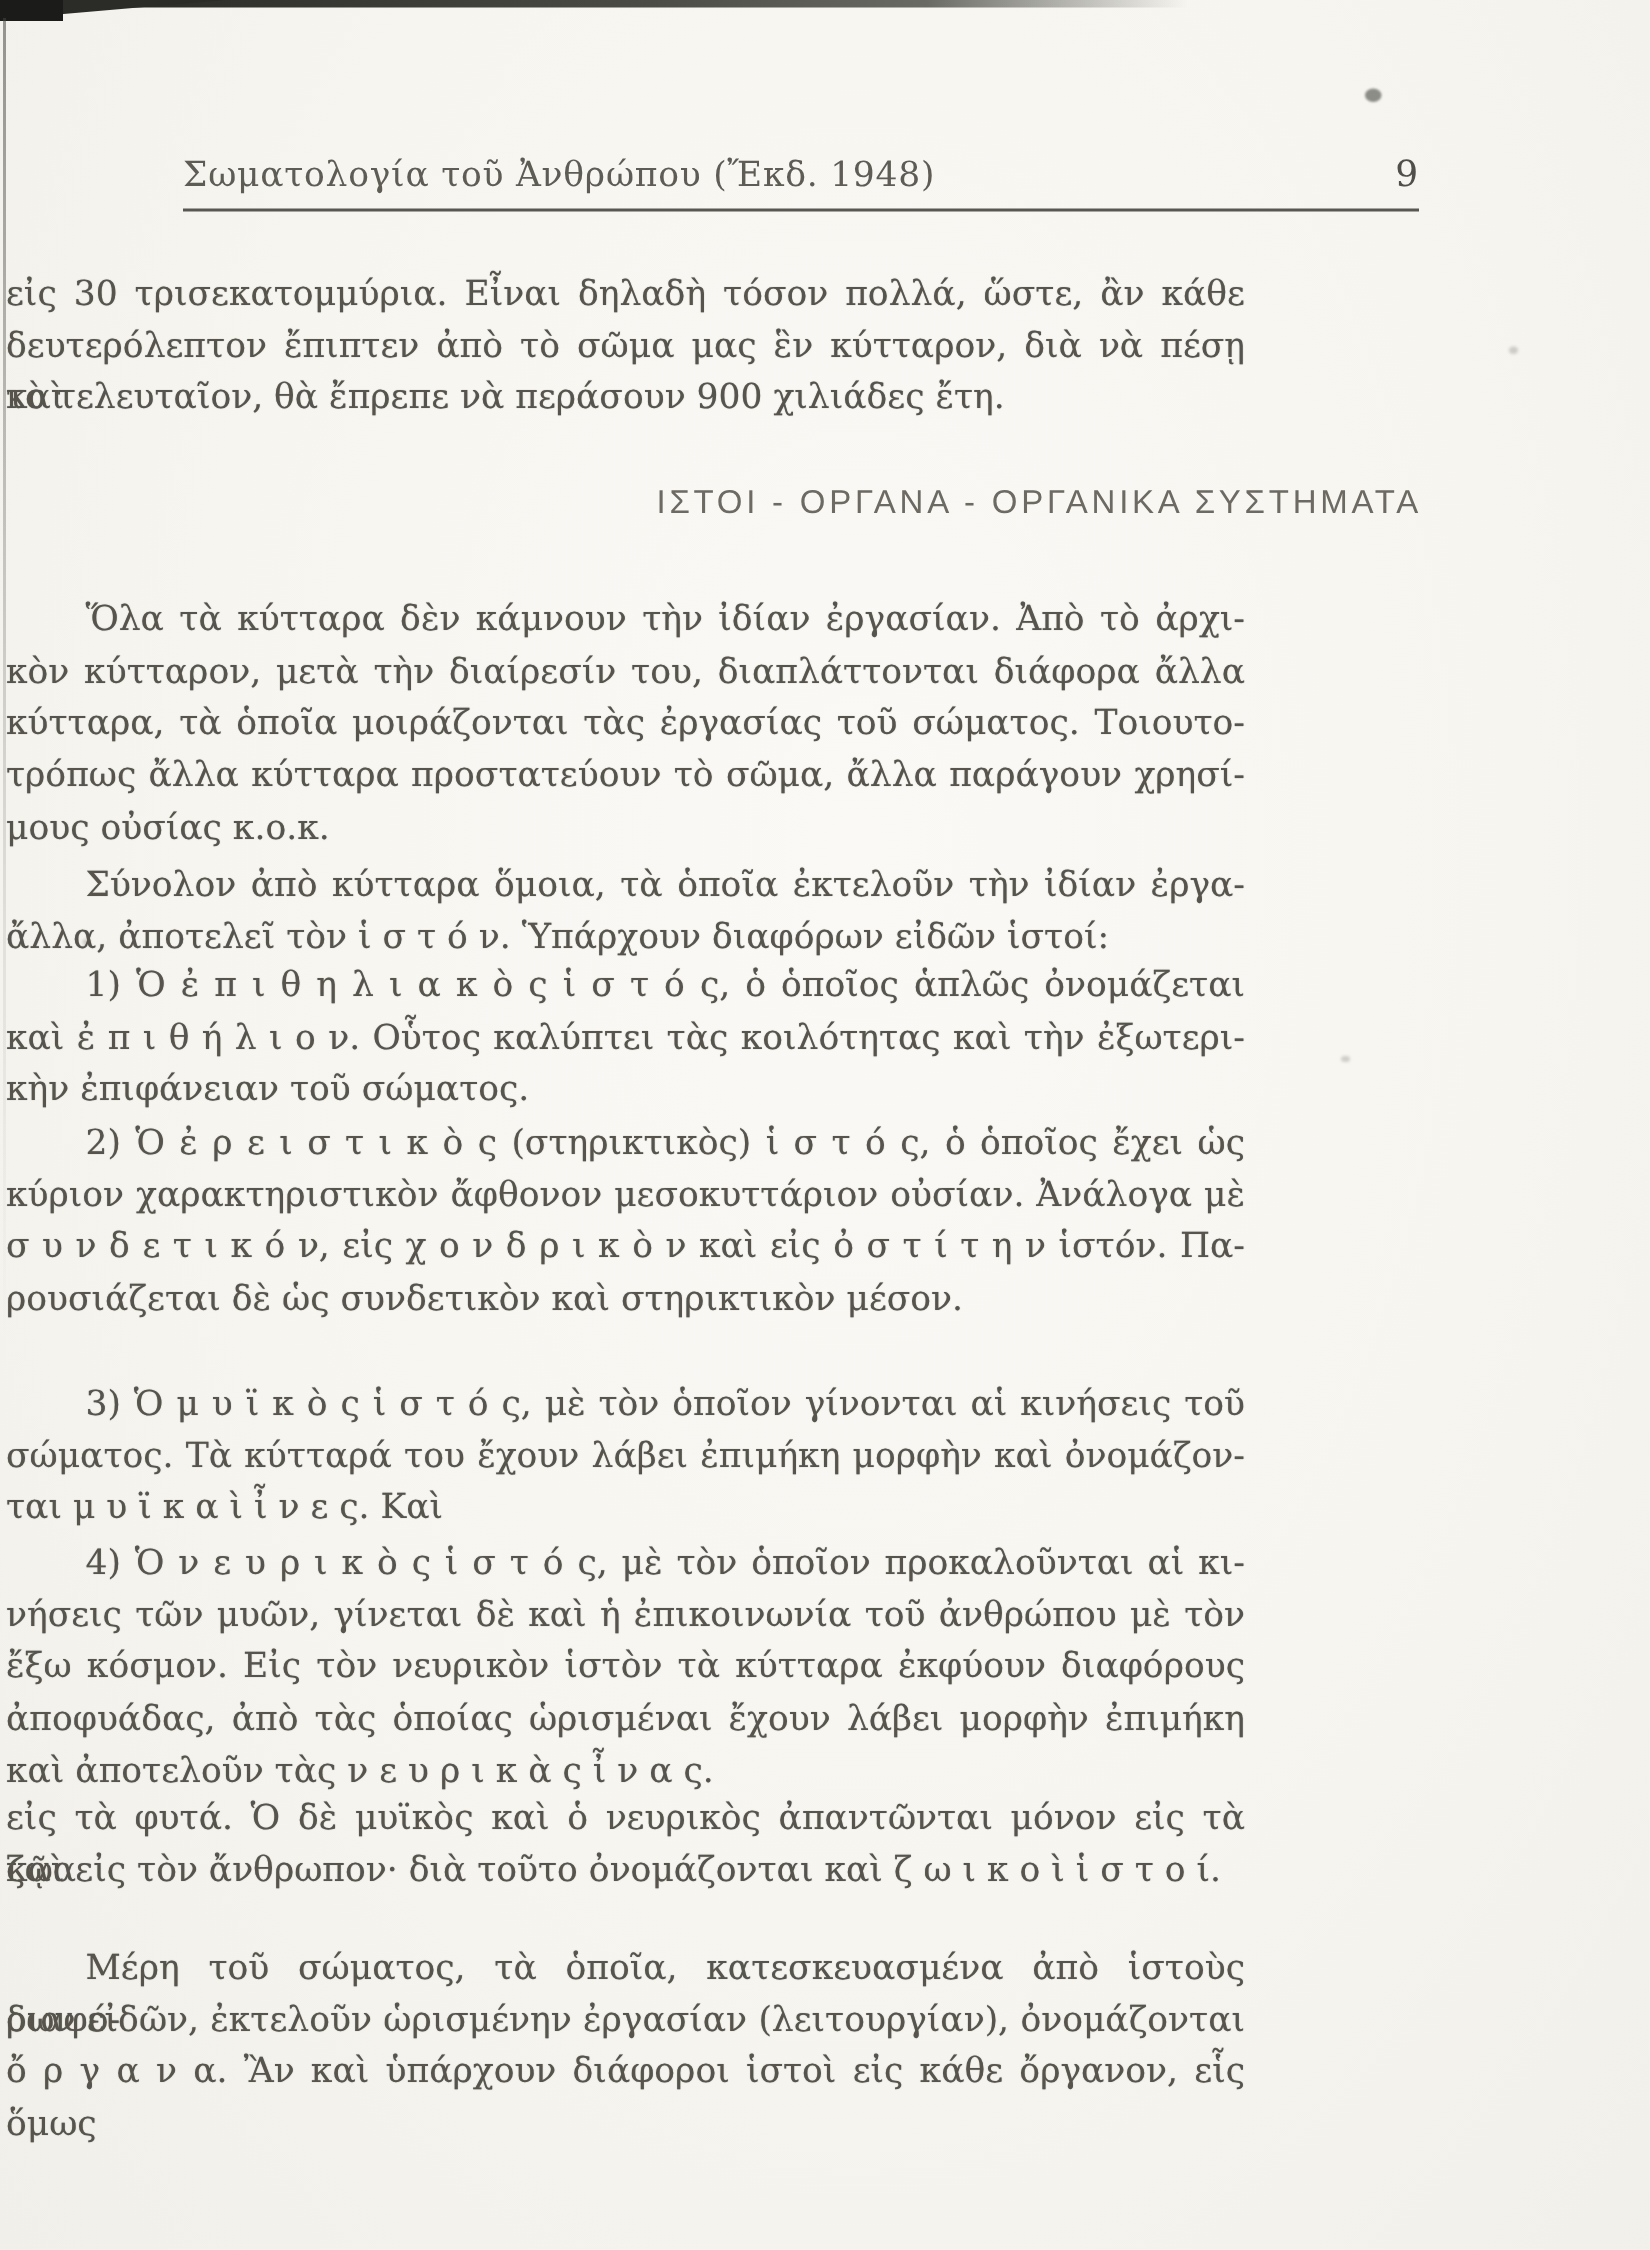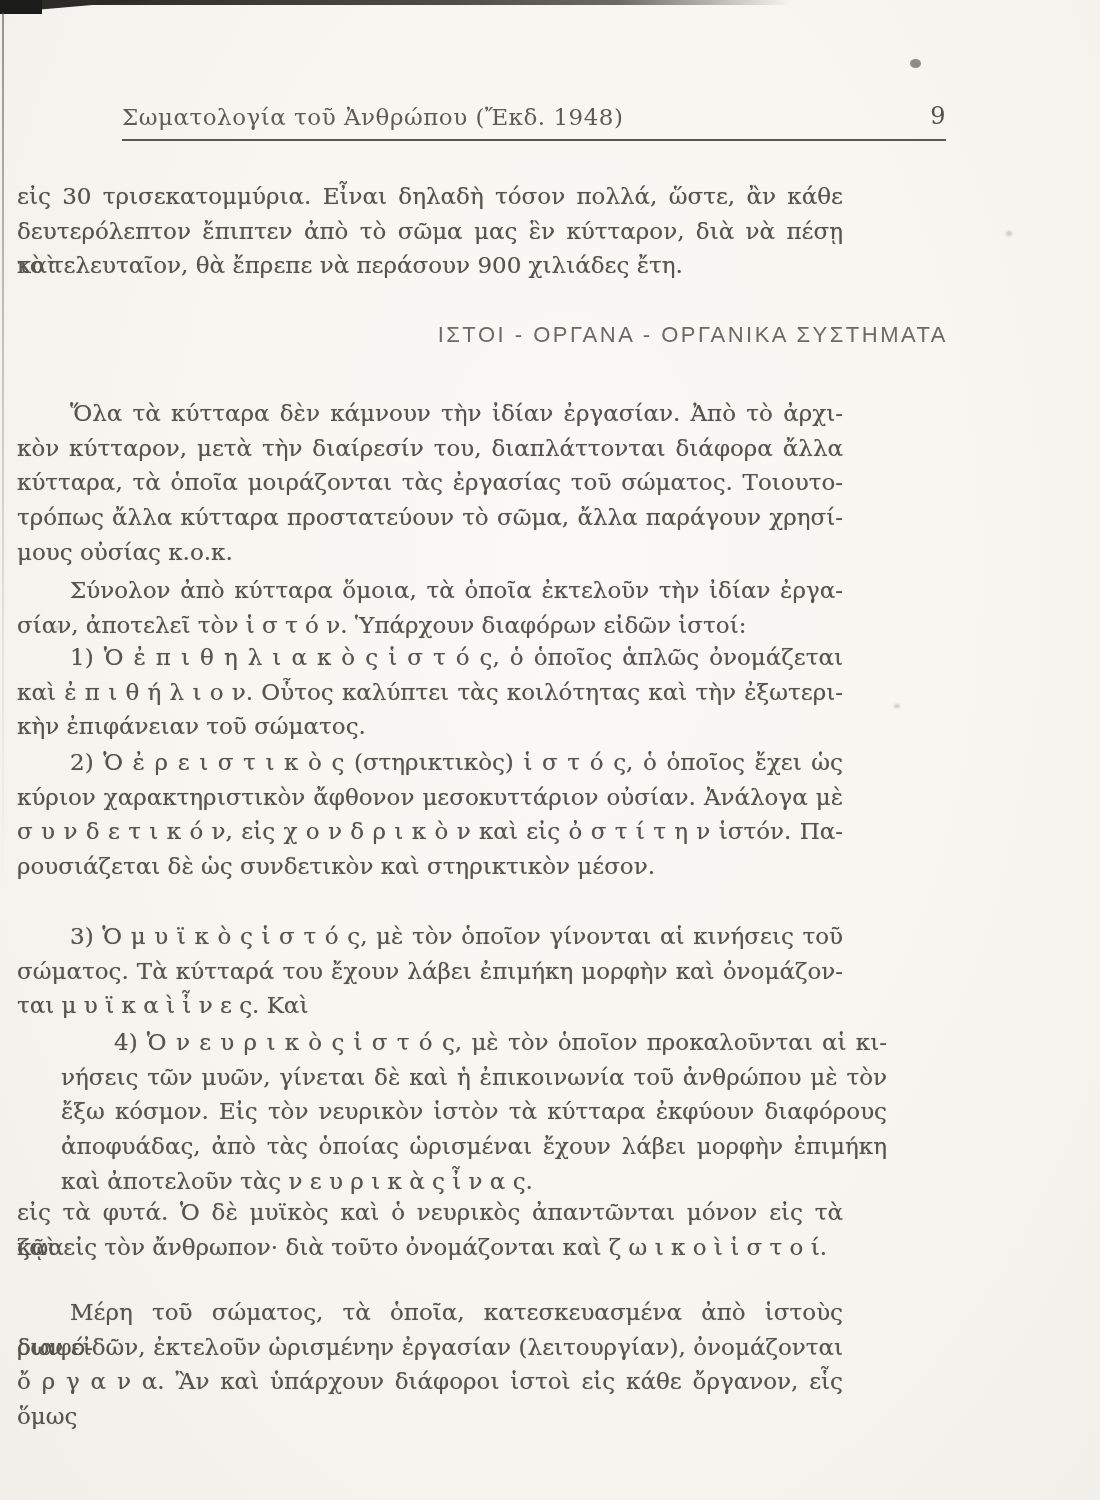--- a/index.html
+++ b/index.html
@@ -44,35 +44,35 @@
   .running-head .title{position:absolute;left:0;top:0;}
   .running-head .pagenum{position:absolute;right:2px;top:-2px;font-size:24px;color:#514f49;}
   .head-rule{position:absolute;left:122px;top:139px;width:824px;height:2px;background:#595751;}
 
   .section-heading{
     top:322px;text-align:right;
     font-family:"Liberation Sans", sans-serif;
     font-size:22px;letter-spacing:2.5px;color:#6c6a62;
   }
 
-  .para{position:absolute;left:17px;width:826px;font-size:23px;}
+  .para{position:absolute;left:4px;width:826px;font-size:23px;}
   .para .line{
     line-height:34.7px;height:34.7px;
     text-align:justify;text-align-last:justify;
     text-shadow:0 0 .7px rgba(86,84,77,.55);
   }
   .para .line.last{text-align-last:left;}
   .para .line.indent{text-indent:53px;}
   .p1{top:179px;}
   .p2{top:396px;}
   .p3{top:573px;}
   .p4{top:640px;}
   .p5{top:745px;}
   .p6{top:919px;}
-  .p7{top:1025px;margin-left:44px;}
+  .p7{top:1025px;}
   .p8{top:1195px;}
   .p9{top:1295px;}
 </style>
 </head>
 <body>
 
 <div class="paper"></div>
 
 <div class="scan-band"></div>
 <div class="scan-wedge"></div>
@@ -98,21 +98,21 @@
   </div>
 <div class="col para p2">
     <div class="line indent">Ὅλα τὰ κύτταρα δὲν κάμνουν τὴν ἰδίαν ἐργασίαν. Ἀπὸ τὸ ἀρχι-</div>
     <div class="line">κὸν κύτταρον, μετὰ τὴν διαίρεσίν του, διαπλάττονται διάφορα ἄλλα</div>
     <div class="line">κύτταρα, τὰ ὁποῖα μοιράζονται τὰς ἐργασίας τοῦ σώματος. Τοιουτο-</div>
     <div class="line">τρόπως ἄλλα κύτταρα προστατεύουν τὸ σῶμα, ἄλλα παράγουν χρησί-</div>
     <div class="line last">μους οὐσίας κ.ο.κ.</div>
   </div>
 <div class="col para p3">
     <div class="line indent">Σύνολον ἀπὸ κύτταρα ὅμοια, τὰ ὁποῖα ἐκτελοῦν τὴν ἰδίαν ἐργα-</div>
-    <div class="line last">σίαν, ἀποτελεῖ τὸν ἱ σ τ ό ν. Ὑπάρχουν διαφόρων εἰδῶν ἱστοί:</div>
+    <div class="line last">ἄλλα, ἀποτελεῖ τὸν ἱ σ τ ό ν. Ὑπάρχουν διαφόρων εἰδῶν ἱστοί:</div>
   </div>
 <div class="col para p4">
     <div class="line indent">1) Ὁ ἐ π ι θ η λ ι α κ ὸ ς  ἱ σ τ ό ς, ὁ ὁποῖος ἁπλῶς ὀνομάζεται</div>
     <div class="line">καὶ ἐ π ι θ ή λ ι ο ν. Οὗτος καλύπτει τὰς κοιλότητας καὶ τὴν ἐξωτερι-</div>
     <div class="line last">κὴν ἐπιφάνειαν τοῦ σώματος.</div>
   </div>
 <div class="col para p5">
     <div class="line indent">2) Ὁ ἐ ρ ε ι σ τ ι κ ὸ ς (στηρικτικὸς) ἱ σ τ ό ς, ὁ ὁποῖος ἔχει ὡς</div>
     <div class="line">κύριον χαρακτηριστικὸν ἄφθονον μεσοκυττάριον οὐσίαν. Ἀνάλογα μὲ</div>
     <div class="line">σ υ ν δ ε τ ι κ ό ν, εἰς χ ο ν δ ρ ι κ ὸ ν καὶ εἰς ὀ σ τ ί τ η ν ἱστόν. Πα-</div>

